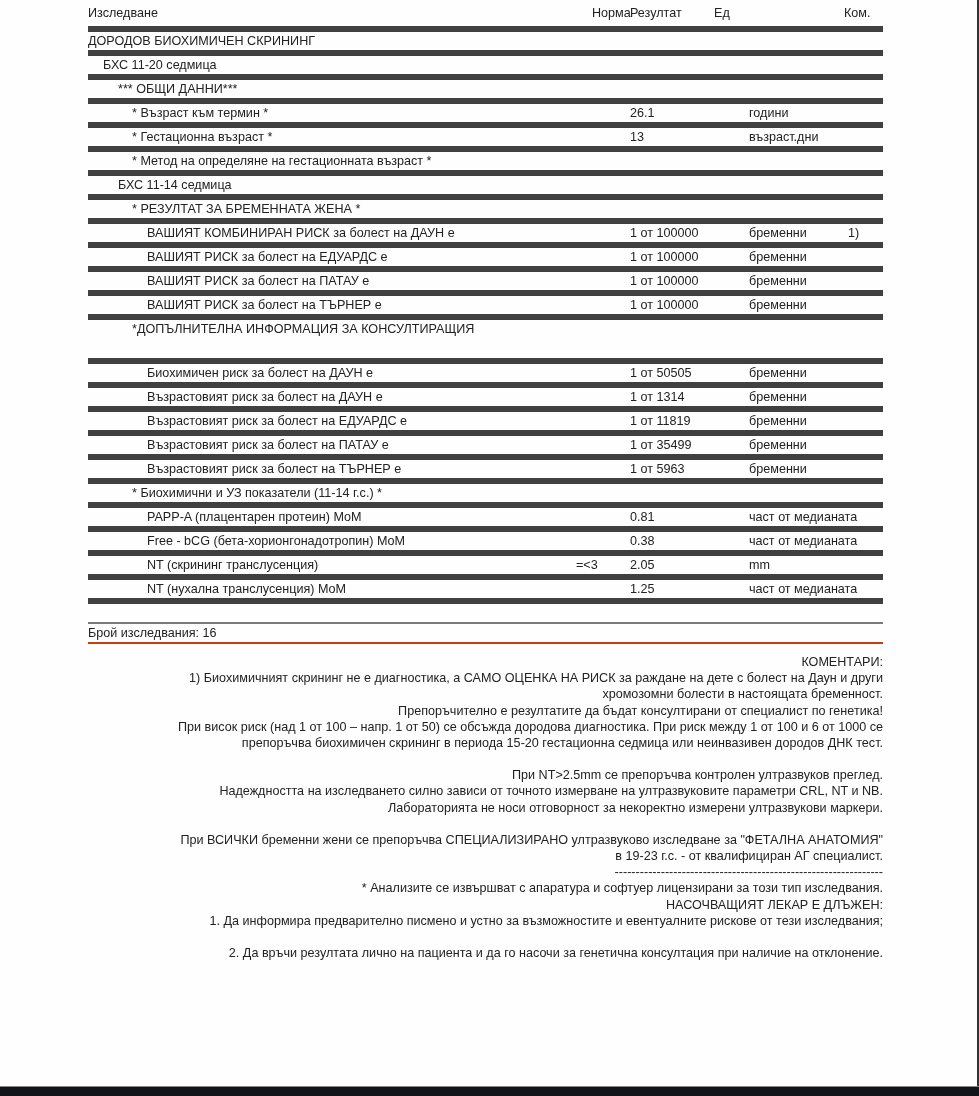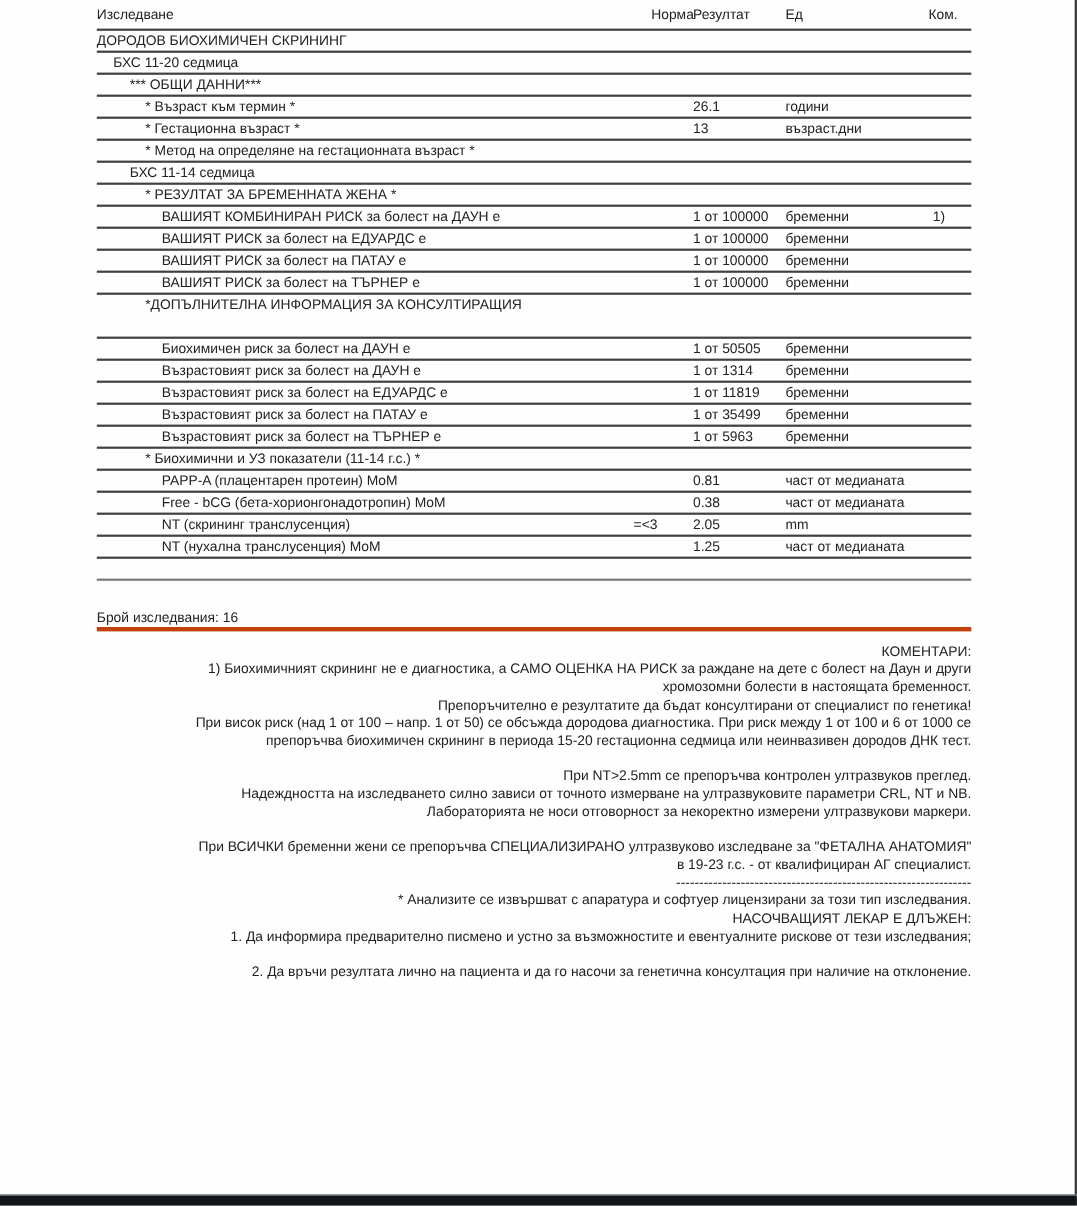--- a/index.html
+++ b/index.html
@@ -14,42 +14,42 @@
       position: absolute; top: 0; right: 0; width: 2px; height: 1086px;
       background: #333;
     }
     .bottom-bar {
       position: absolute; left: 0; right: 0; bottom: 0; height: 9px;
       background: #111418; border-top: 1px solid #888;
     }
     .doc { position: absolute; left: 88px; top: 0; width: 795px; }
     .row {
       position: relative; height: 18px; line-height: 18px;
-      border-bottom: 2px solid #404040;
+      border-bottom: 6px solid #404040;
       white-space: nowrap;
     }
     .row.header { height: 26px; line-height: 26px; }
     .row.tall { height: 38px; }
     .cell { position: absolute; top: 0; }
     .c-name { left: 0; }
     .c-norm { left: 488px; }
     .c-res  { left: 542px; }
-    .c-unit { left: 626px; }
+    .c-unit { left: 661px; }
     .c-com  { left: 760px; }
     .hdr-norm { left: 504px; }
     .hdr-res { left: 542px; }
     .hdr-unit { left: 626px; }
     .hdr-com { left: 756px; }
     .l0 { padding-left: 0; text-align: center; }
     .l1 { padding-left: 15px; }
     .l2 { padding-left: 30px; }
     .l3 { padding-left: 44px; }
     .l4 { padding-left: 59px; }
     .gap-row { height: 18px; border-bottom: 2px solid #7a7a7a; }
-    .count-row { height: 18px; line-height: 18px; border-bottom: 4px solid #c2410c; margin-top: 24px; }
+    .count-row { height: 18px; line-height: 18px; border-bottom: 2px solid #c2410c; }
     .comments { margin-top: 10px; line-height: 16.2px; text-align: right; }
     .comments p { margin: 0; white-space: nowrap; }
     .blank { height: 16px; }
   </style>
 </head>
 <body>
 
 <div class="doc">
   <div class="row header">
     <span class="cell c-name">Изследване</span>

